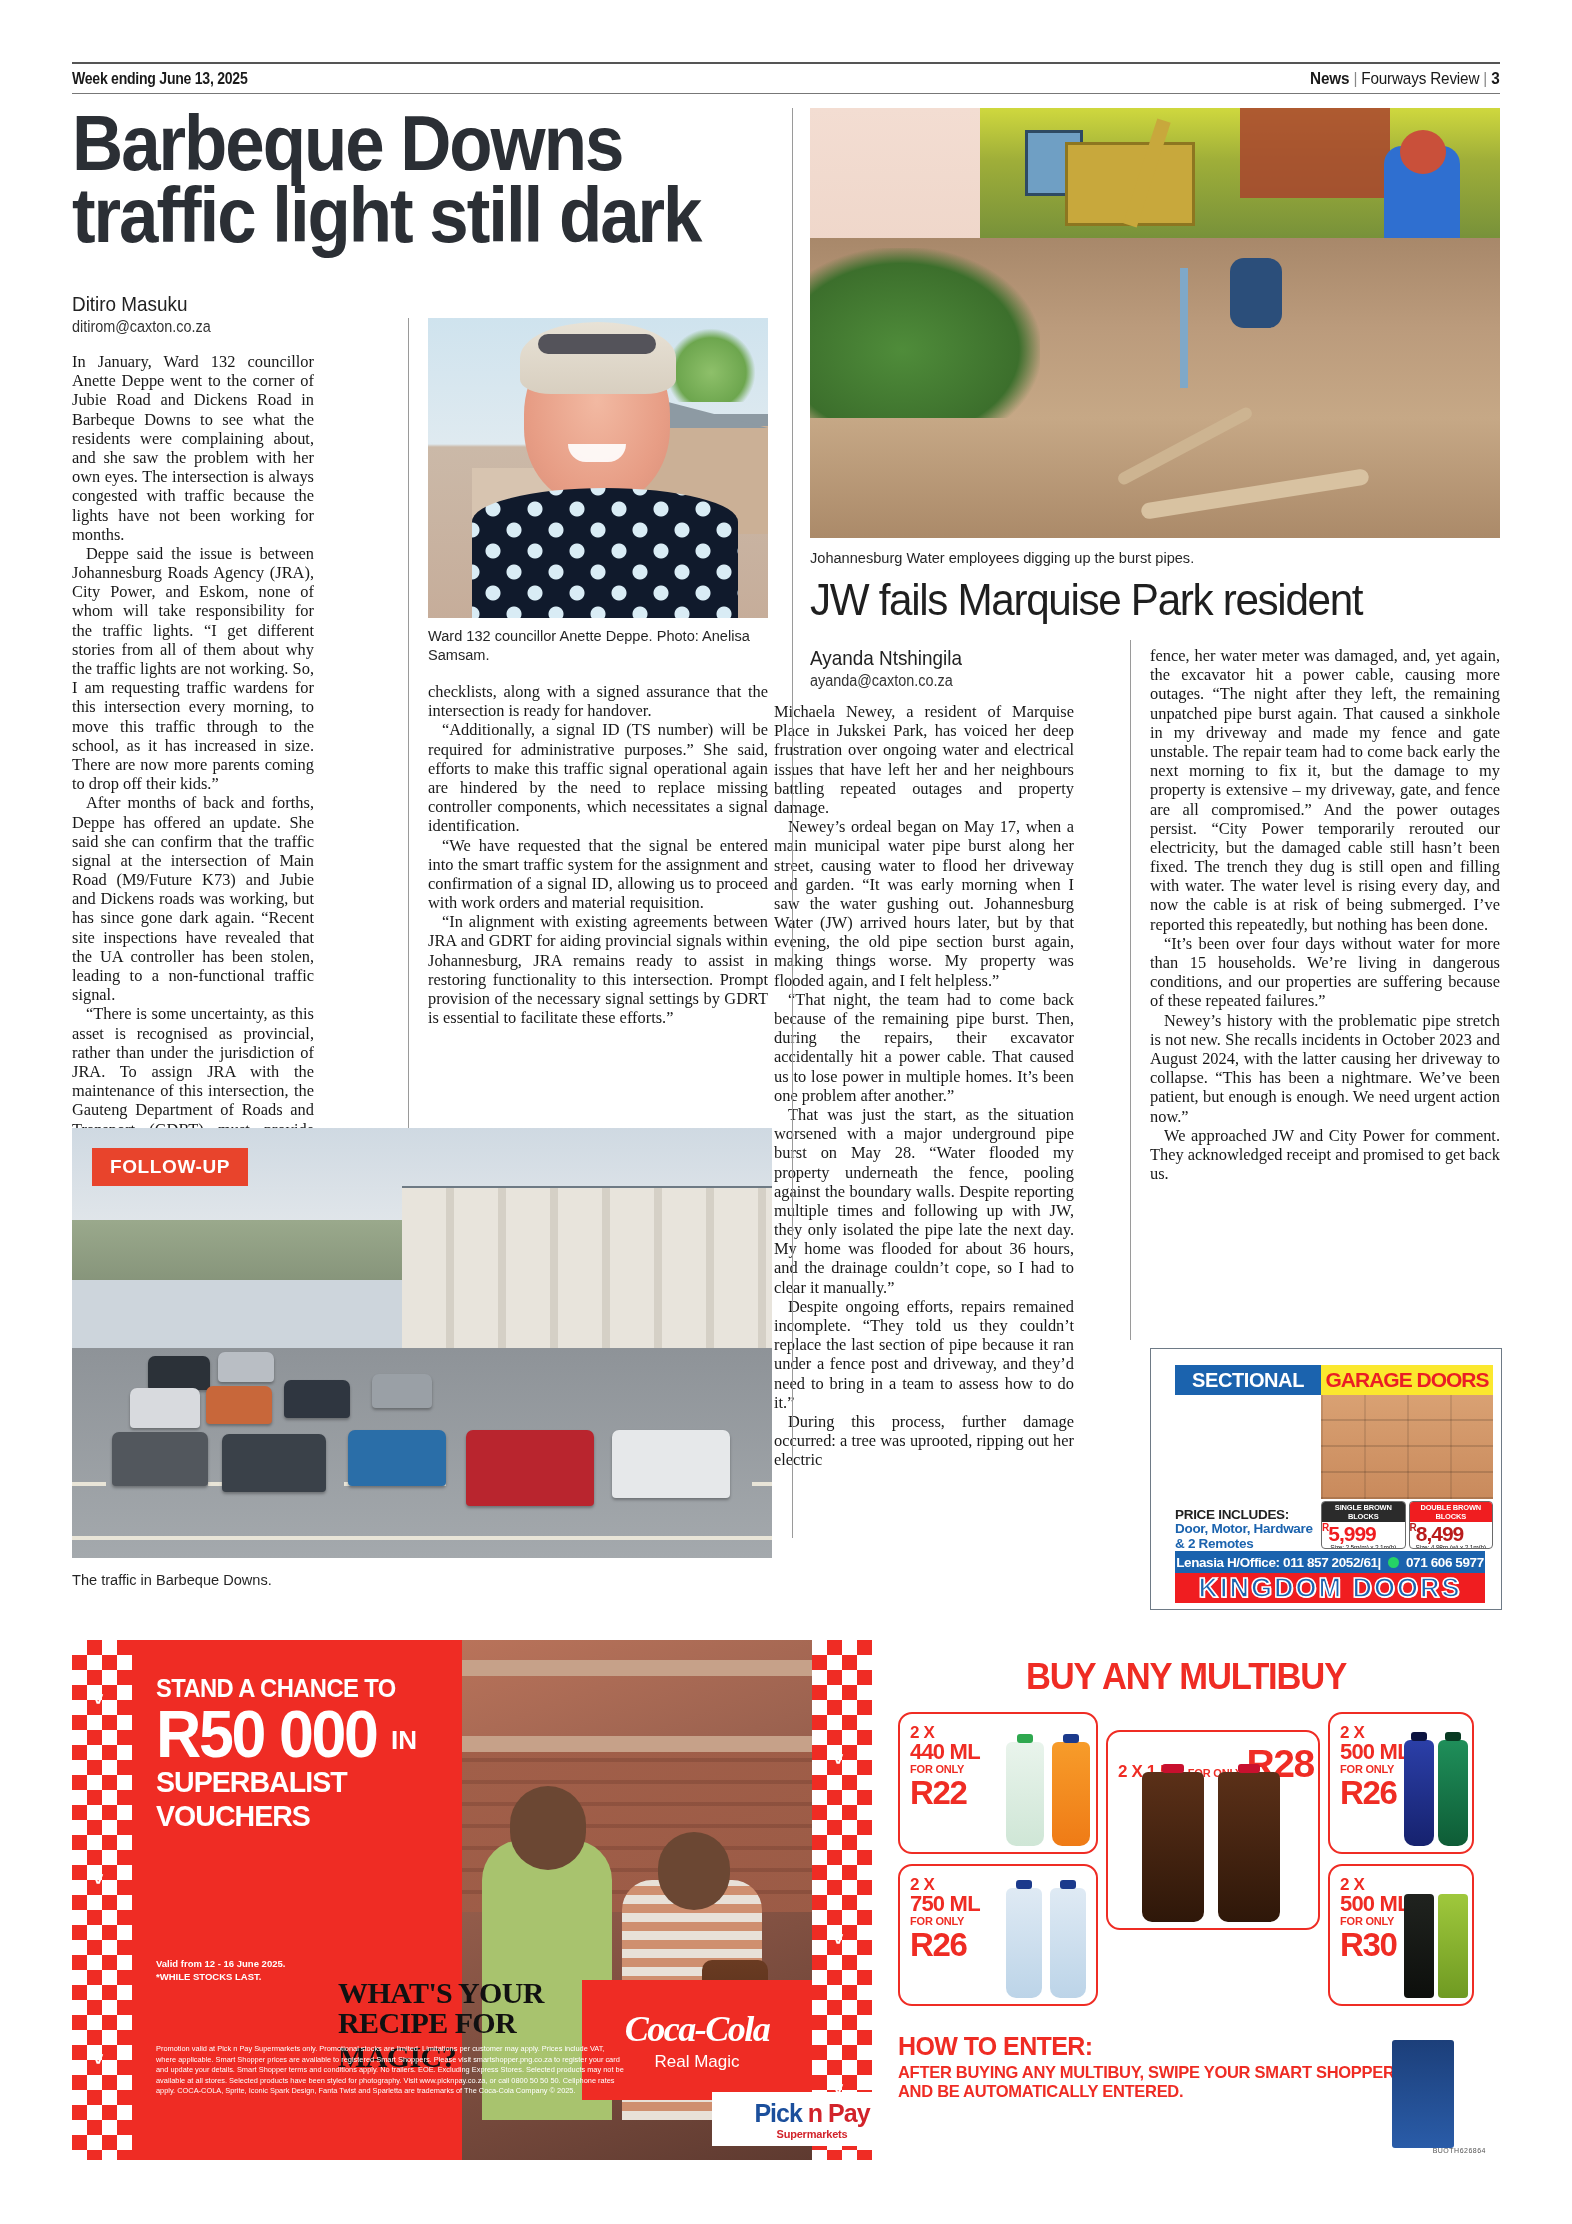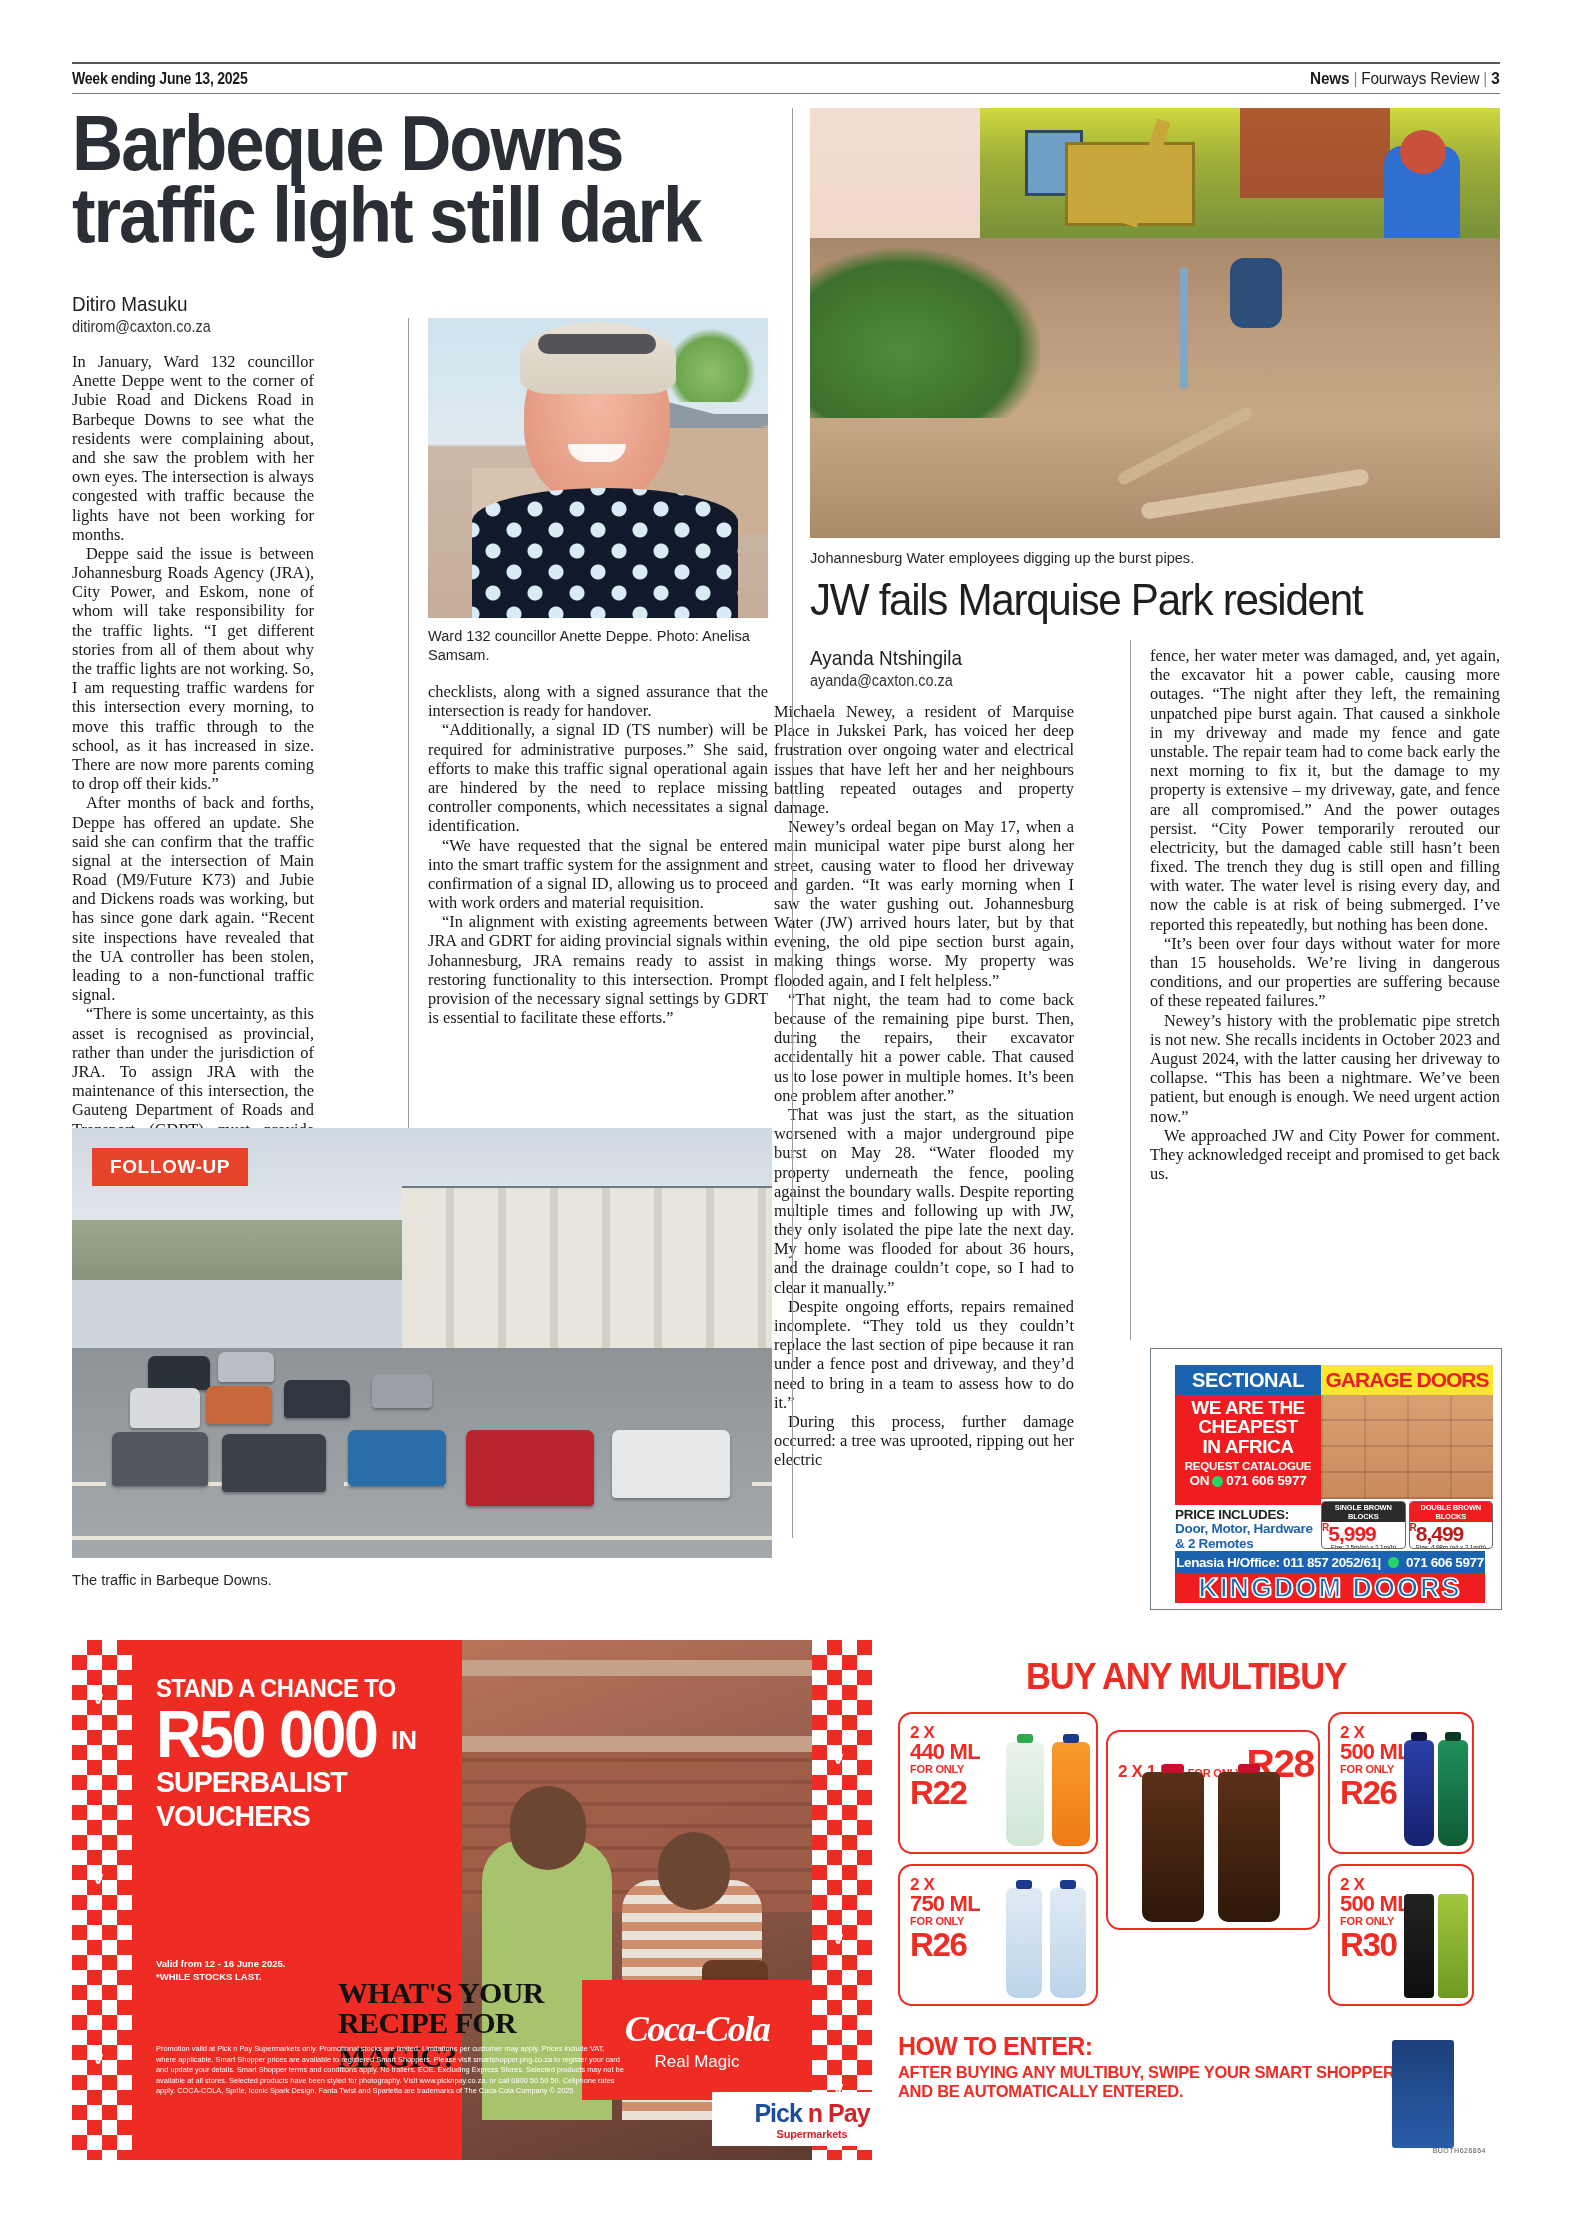--- a/index.html
+++ b/index.html
@@ -466,29 +466,20 @@
     <div class="car c9"></div>
       <div class="car c10"></div>
   </div>
   <div class="followup-badge">FOLLOW-UP</div>
   <div class="cap cap-traffic">The traffic in Barbeque Downs.</div>
 
   <div class="ad-doors">
     <div class="kd-inner">
       <div class="kd-sectional">SECTIONAL</div>
       <div class="kd-garage">GARAGE DOORS</div>
-      <div class="kd-redbox">
-        <div class="l">WE ARE THE</div>
-        <div class="l">CHEAPEST</div>
-        <div class="l">IN AFRICA</div>
-        <div class="kd-req">REQUEST CATALOGUE</div>
-        <div class="kd-phone-wa">
-          <span>ON</span><span class="wa-dot"></span><span>071 606 5977</span>
-        </div>
-      </div>
       <div class="kd-door"></div>
       <div class="kd-price-row">
         <div class="kd-pricebox">
           <div class="kd-pb-head single">SINGLE BROWN BLOCKS</div>
           <div class="kd-pb-val red"><sup>R</sup><span>5,999</span></div>
           <div class="kd-pb-size">Size: 2.5m(m) x 2.1m(h)</div>
         </div>
         <div class="kd-pricebox">
           <div class="kd-pb-head double">DOUBLE BROWN BLOCKS</div>
           <div class="kd-pb-val blue"><sup>R</sup><span>8,499</span></div>

